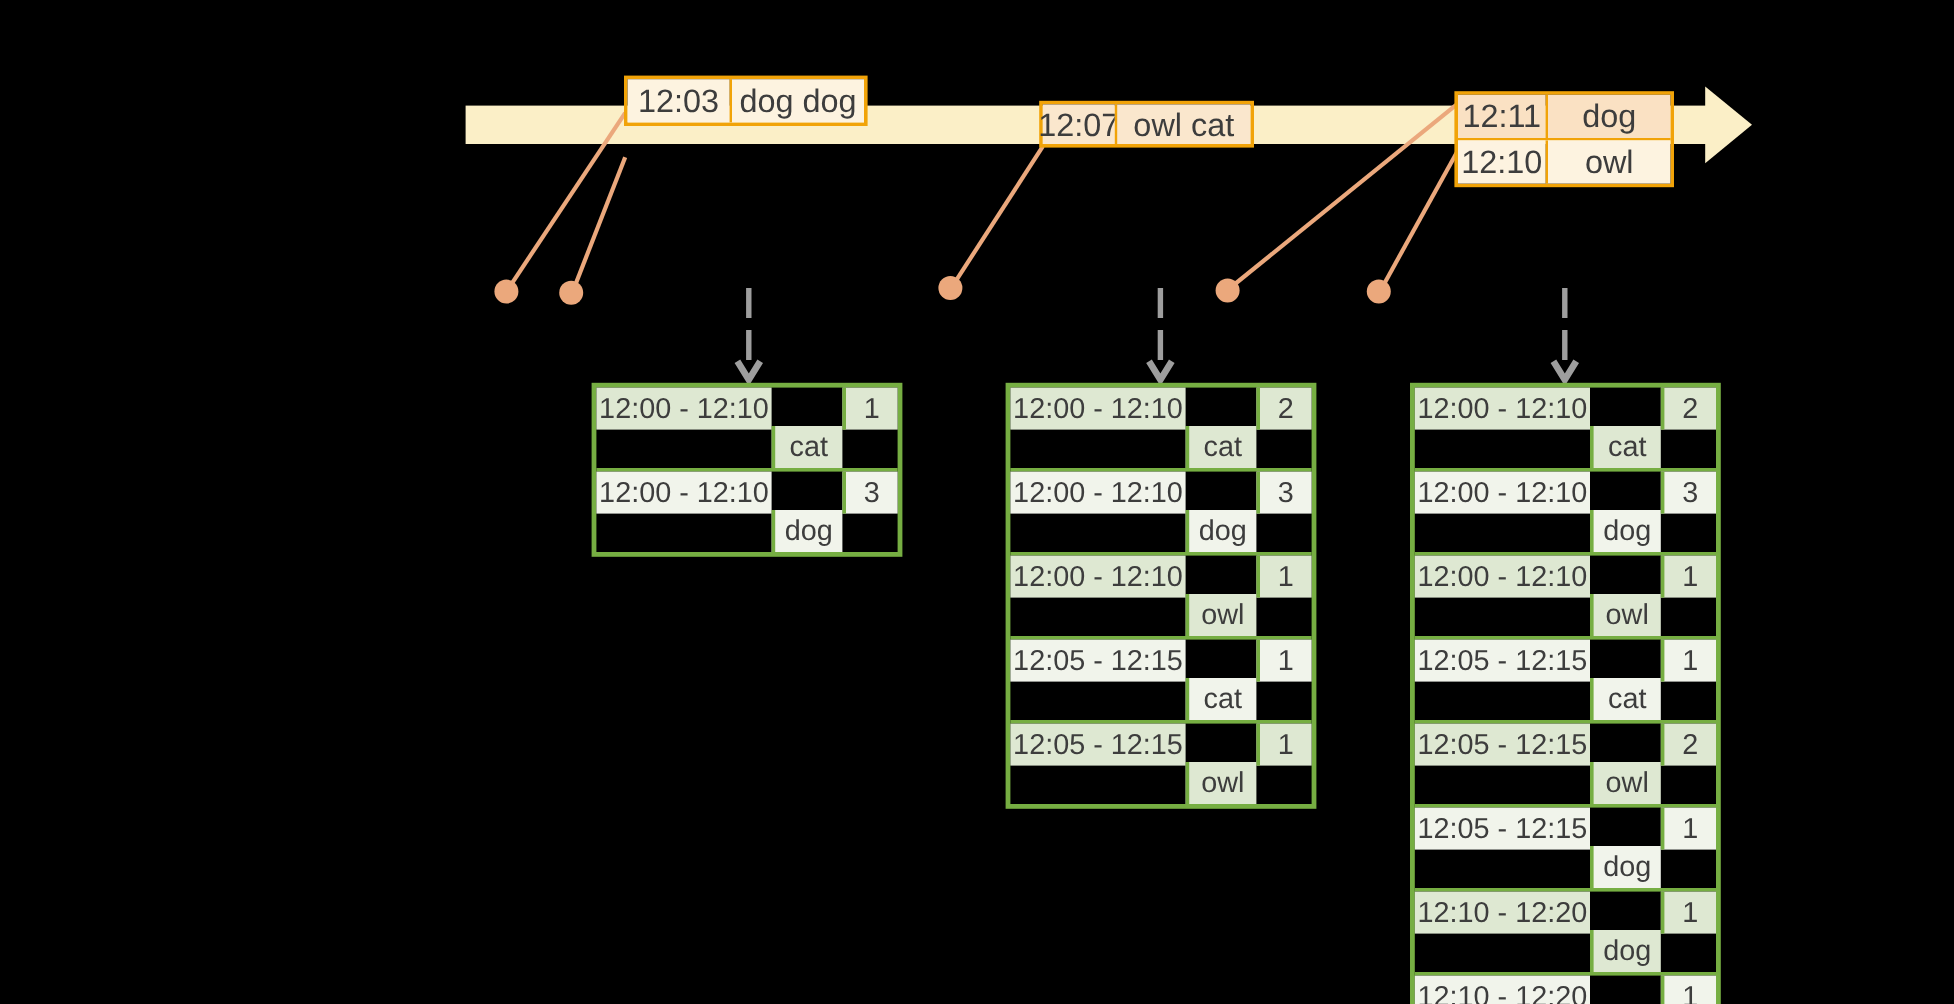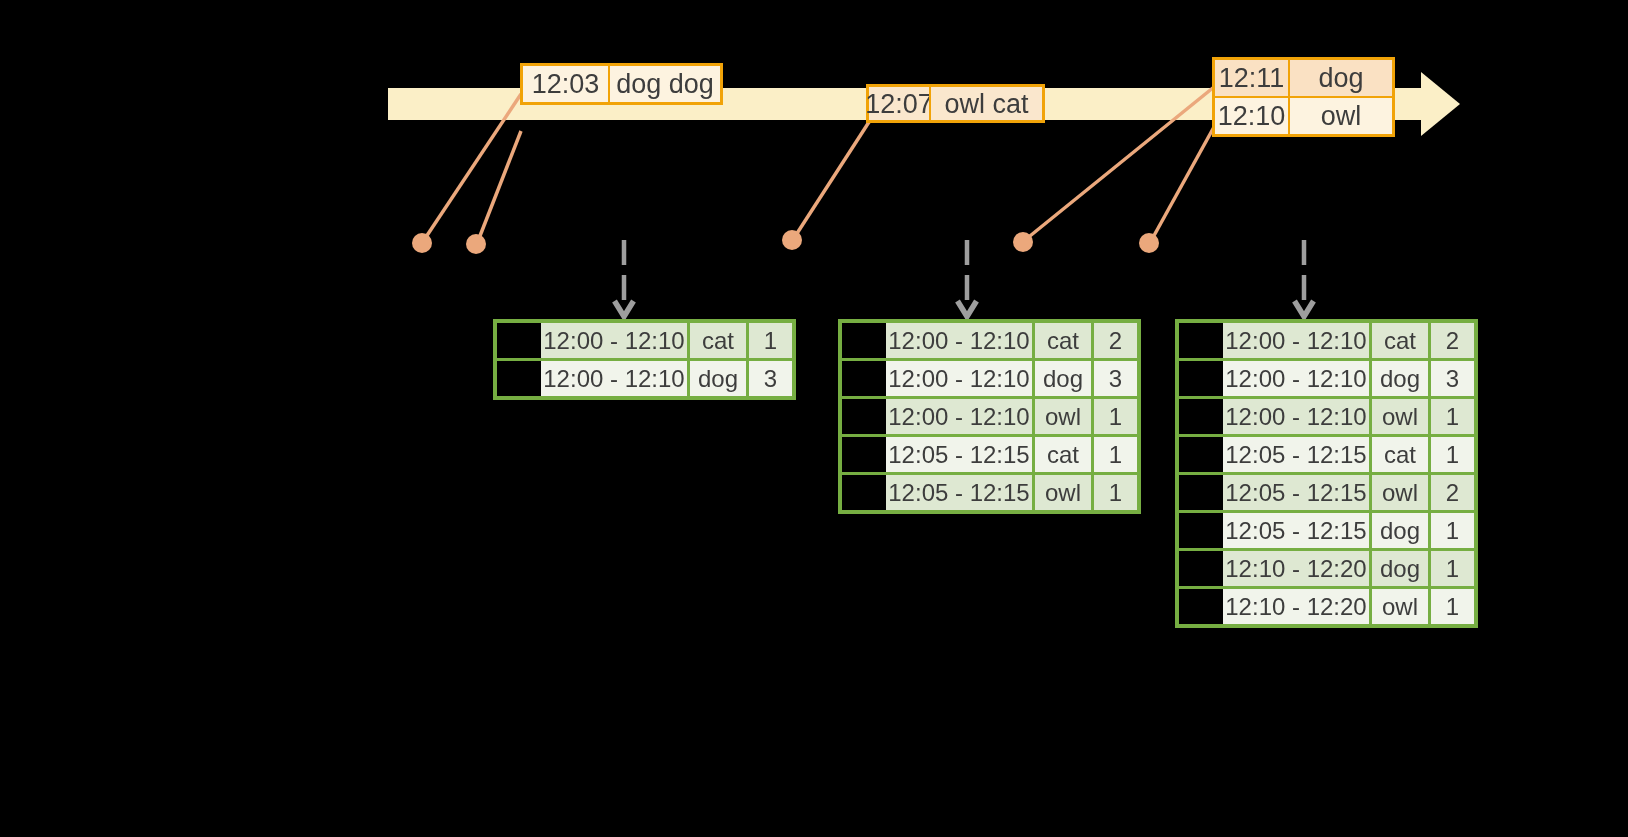--- a/index.html
+++ b/index.html
@@ -22,28 +22,28 @@
   .otable{position:absolute;border:3px solid #f1a308;}
   .orow{display:flex;}
   .orow + .orow{border-top:2px solid #f1a308;}
   .ocell{display:flex;align-items:center;justify-content:center;height:36px;font-size:27px;line-height:36px;}
   .ocell + .ocell{border-left:2px solid #f1a308;}
   .fill-peach{background:#fae1c3;}
   .fill-cream{background:#fdf3e0;}
   .fill-mid{background:#fae7cd;}
   #et1{left:520px;top:63px;}  #et1 .o-time{width:85px;}  #et1 .o-words{width:110px;}
   #et2{left:866px;top:84px;}  #et2 .o-time{width:60px;}  #et2 .o-words{width:111px;} #et2 .ocell{height:33px;}
-  #et3{left:1212px;top:57px;} #et3 .o-time{width:73px;}  #et3 .o-words{width:102px;}
+  #et3{left:1212px;top:76px;} #et3 .o-time{width:73px;}  #et3 .o-words{width:102px;}
   
   .gtable{position:absolute;border:4px solid #76ae42;}
-  .grow{display:flex;padding-left:44px;}
+  .grow{display:flex;}
   .grow + .grow{border-top:3px solid #76ae42;}
   .gcell{display:flex;align-items:center;justify-content:center;height:35px;font-size:24px;line-height:35px;}
   .gcell + .gcell{border-left:3px solid #76ae42;}
-  .g-win{width:146px;} .g-word{width:56px;} .g-cnt{width:43px;}
+  .g-win{width:146px;} .g-word{width:56px;margin-top:32px;} .g-cnt{width:43px;}
   .g-dark{background:#dee8d2;}
   .g-light{background:#f1f4eb;}
   #rt1{left:493px;top:319px;}
   #rt2{left:838px;top:319px;}
   #rt3{left:1175px;top:319px;}
 </style>
 </head>
 <body>
 
 <div class="canvas">

